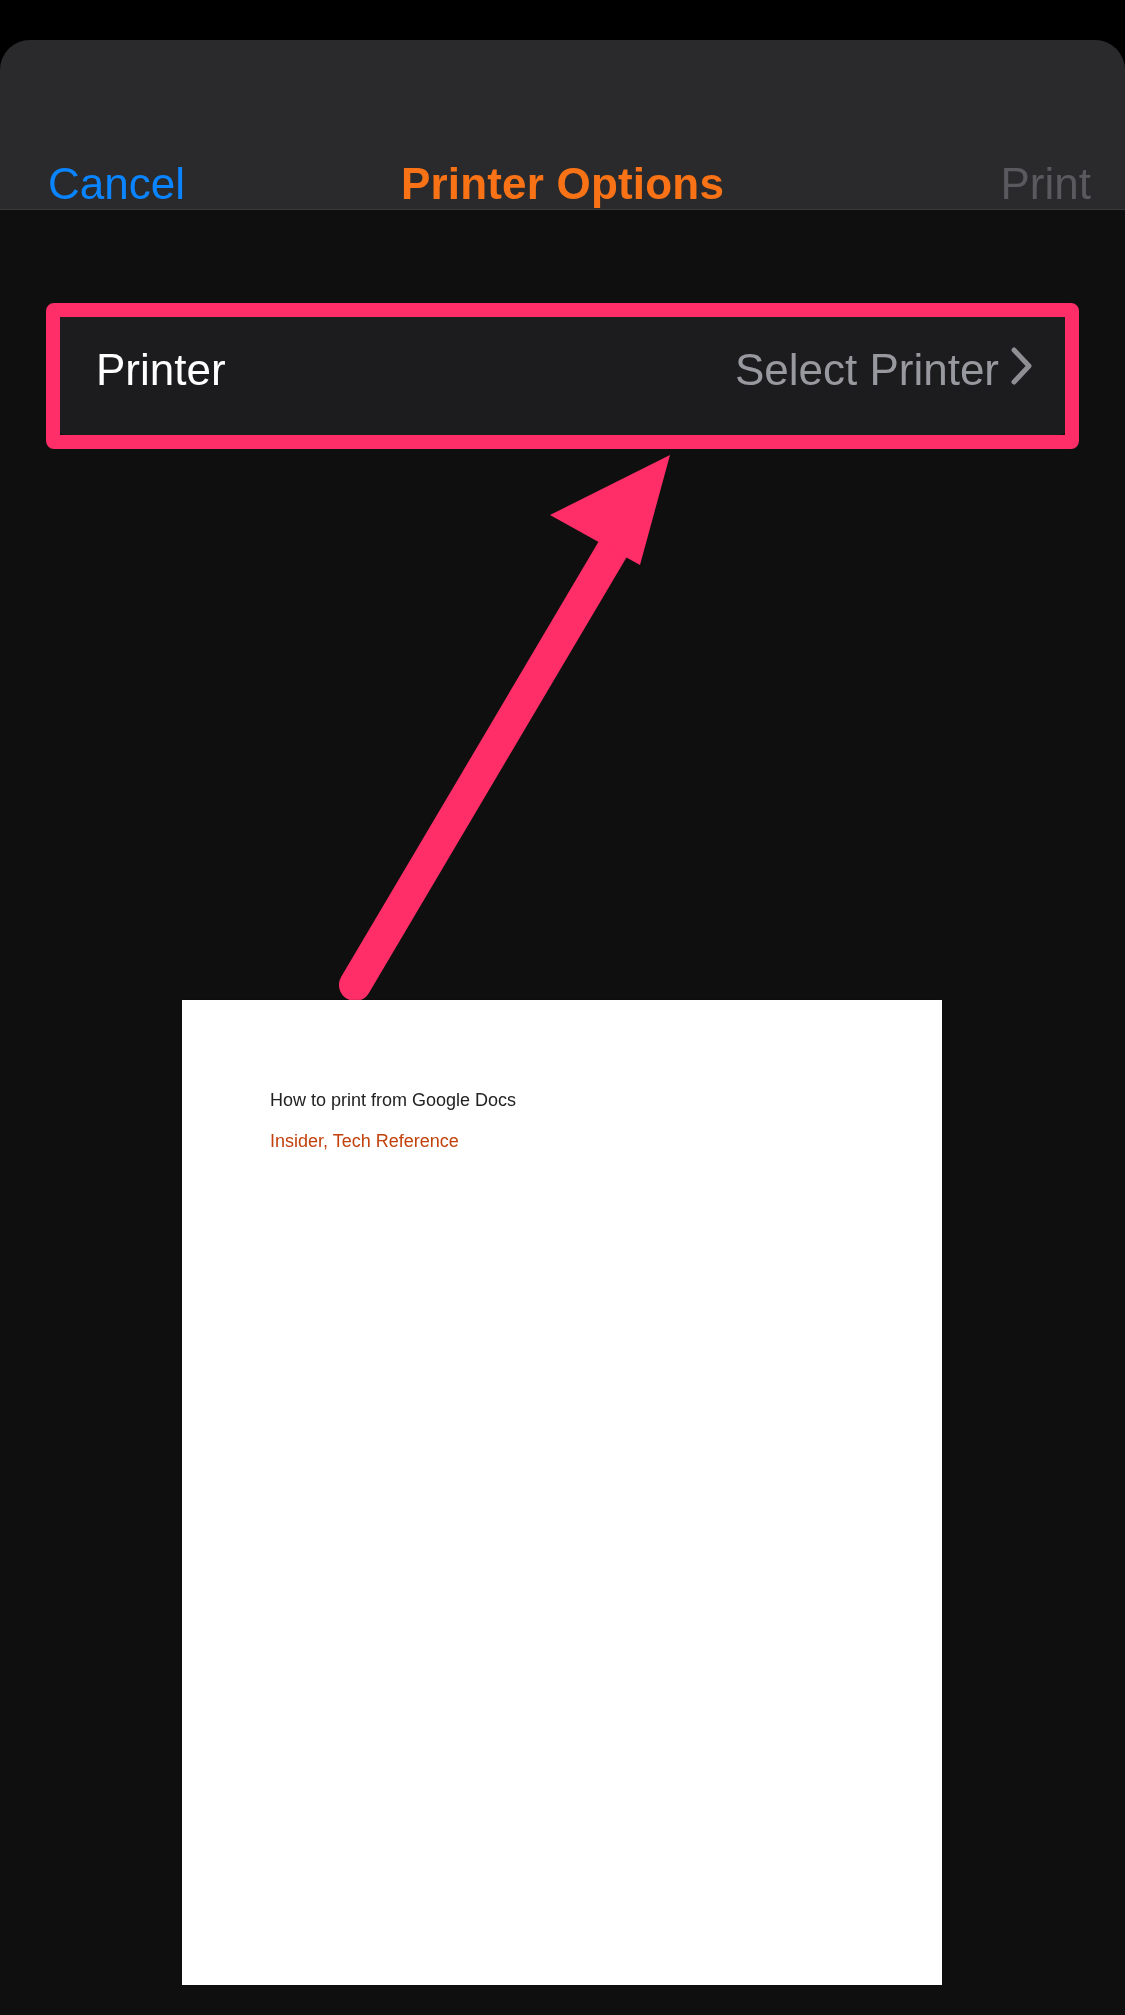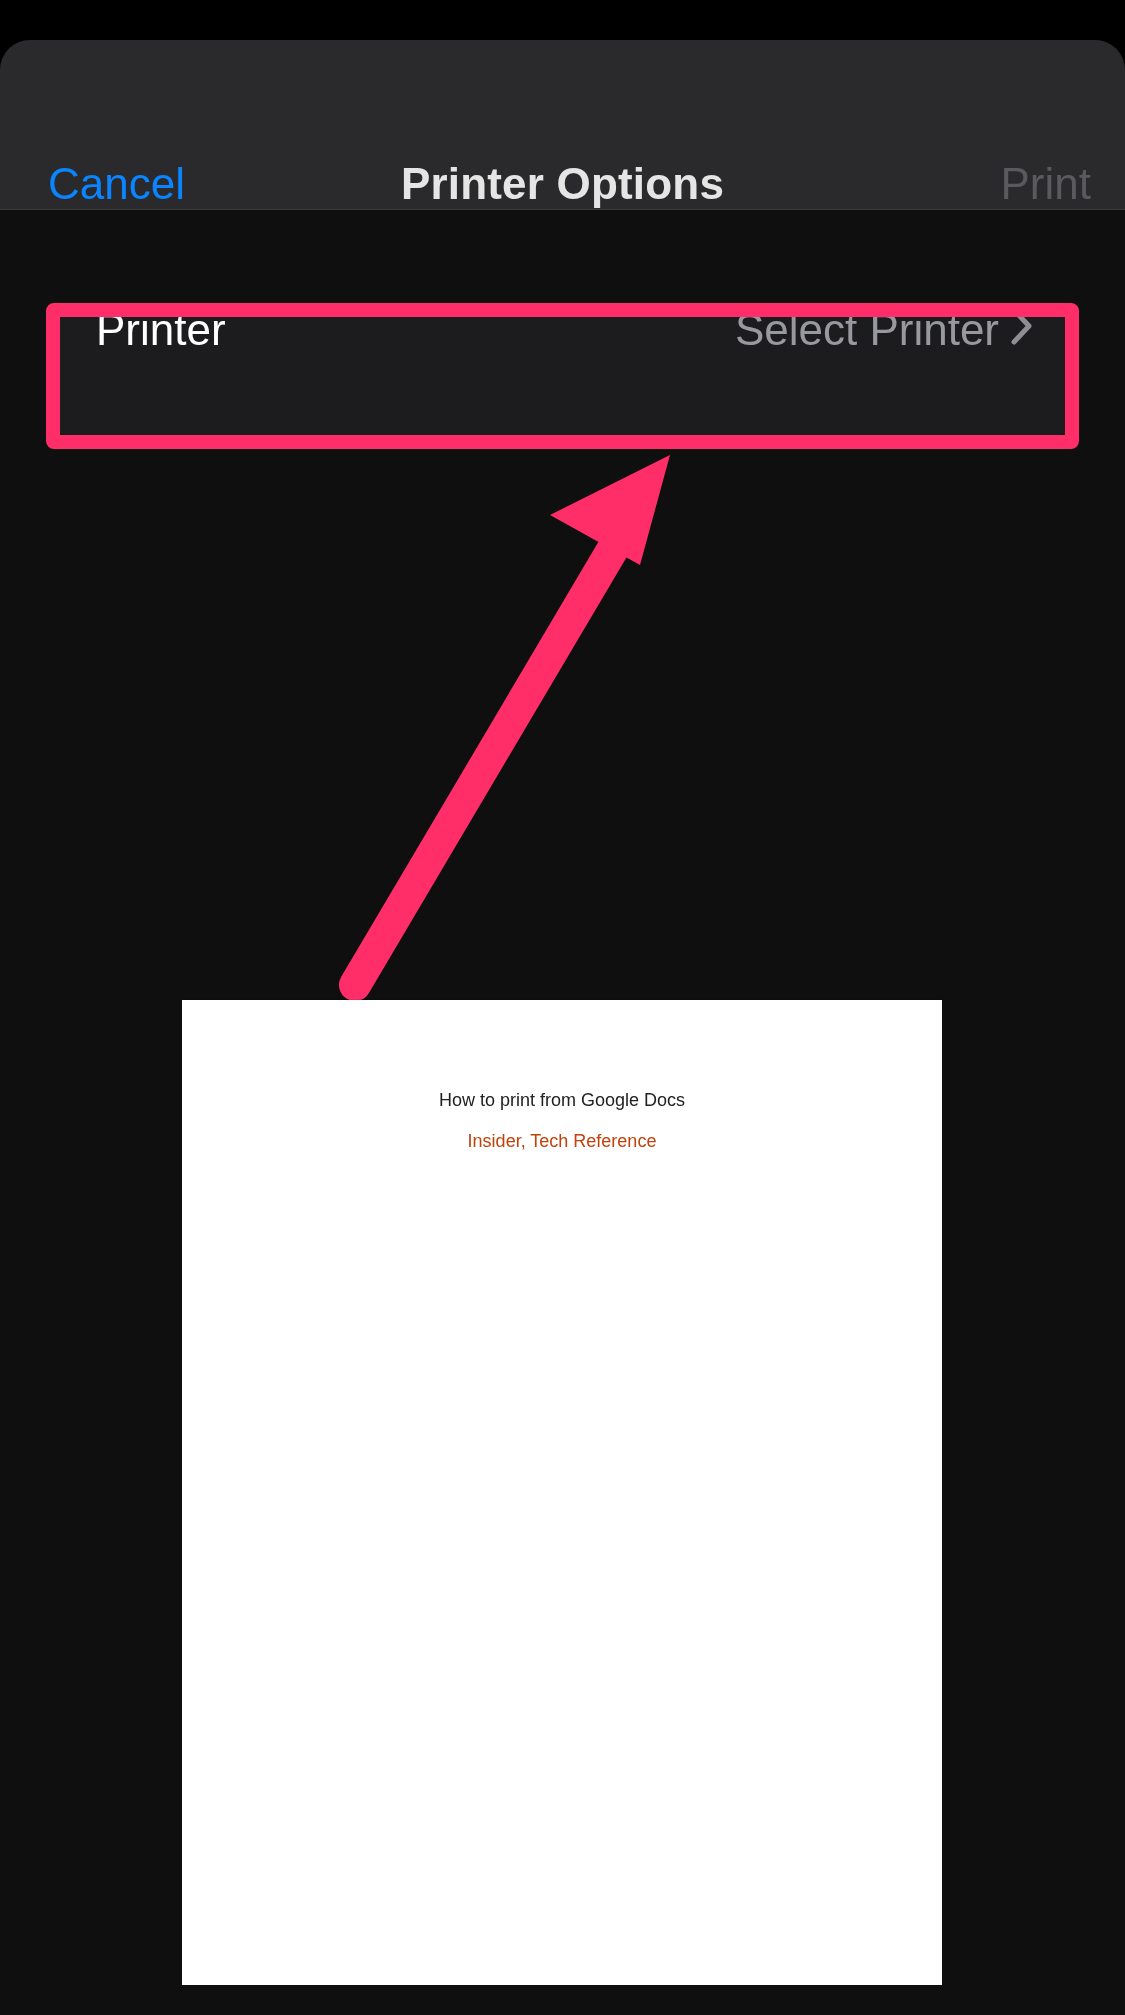--- a/index.html
+++ b/index.html
@@ -31,21 +31,21 @@
   }
   .nav-left {
     position: absolute;
     left: 48px;
     font-size: 44px;
     color: #0a84ff;
   }
   .nav-title {
     font-size: 44px;
     font-weight: 600;
-    color: #e5e5e5;
+    color: #f97316;
     letter-spacing: 0.2px;
   }
   .nav-right {
     position: absolute;
     right: 34px;
     font-size: 44px;
     color: #5a5a5e;
   }
 
   .content {
@@ -55,21 +55,21 @@
   .group {
     margin-top: 95px;
     background: #1c1c1e;
     border-radius: 26px;
     overflow: visible;
   }
 
   .row {
     height: 130px;
     display: flex;
-    align-items: flex-start;
+    align-items: center;
     padding: 0 46px 0 50px;
     position: relative;
   }
   .row-label {
     font-size: 44px;
     color: #fff;
     flex: 0 0 auto;
   }
   .row-value {
     margin-left: auto;
@@ -119,21 +119,20 @@
   .arrow {
     position: absolute;
     pointer-events: none;
   }
 
   .preview-wrap {
     position: absolute;
     left: 182px;
     top: 960px;
     width: 760px;
-    text-align: center;
   }
   .page {
     width: 760px;
     height: 985px;
     background: #fff;
     box-shadow: 0 0 1px rgba(0,0,0,0.5);
     padding: 90px 88px;
     font-family: Arial, Helvetica, sans-serif;
   }
   .page-line1 {

